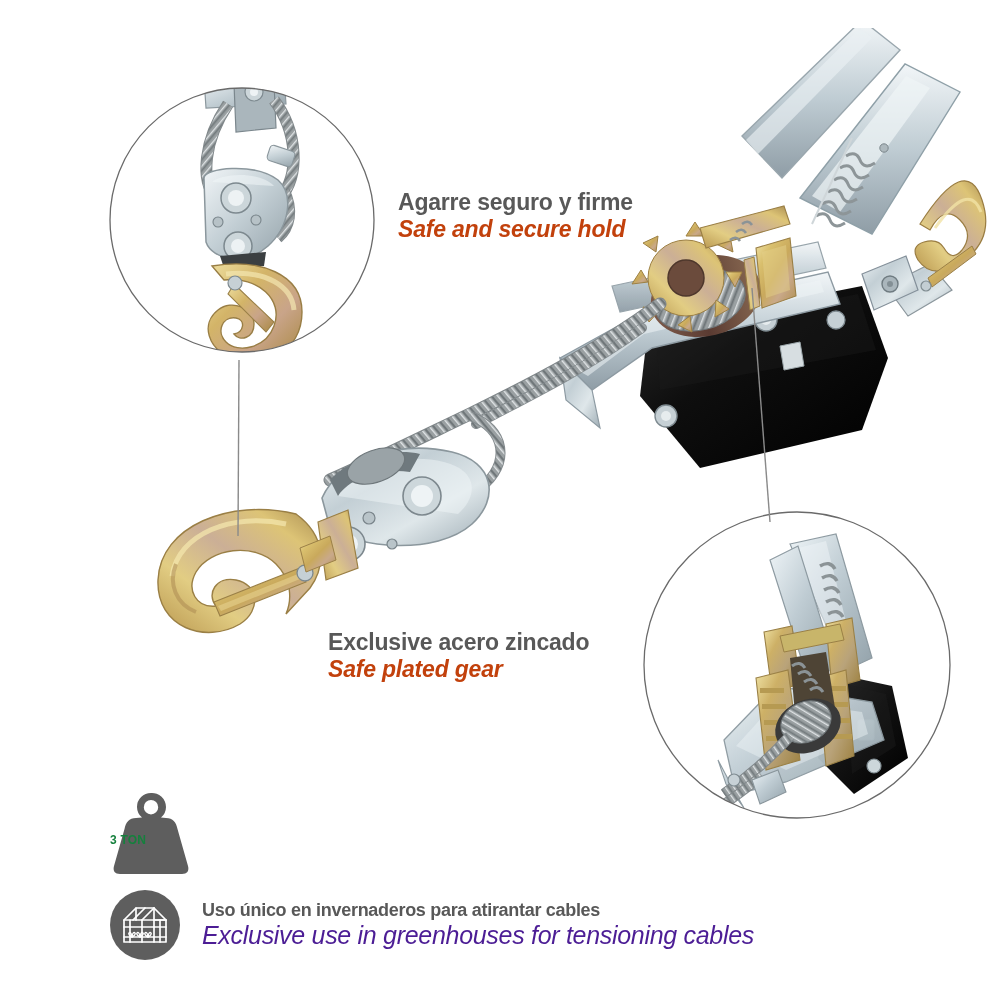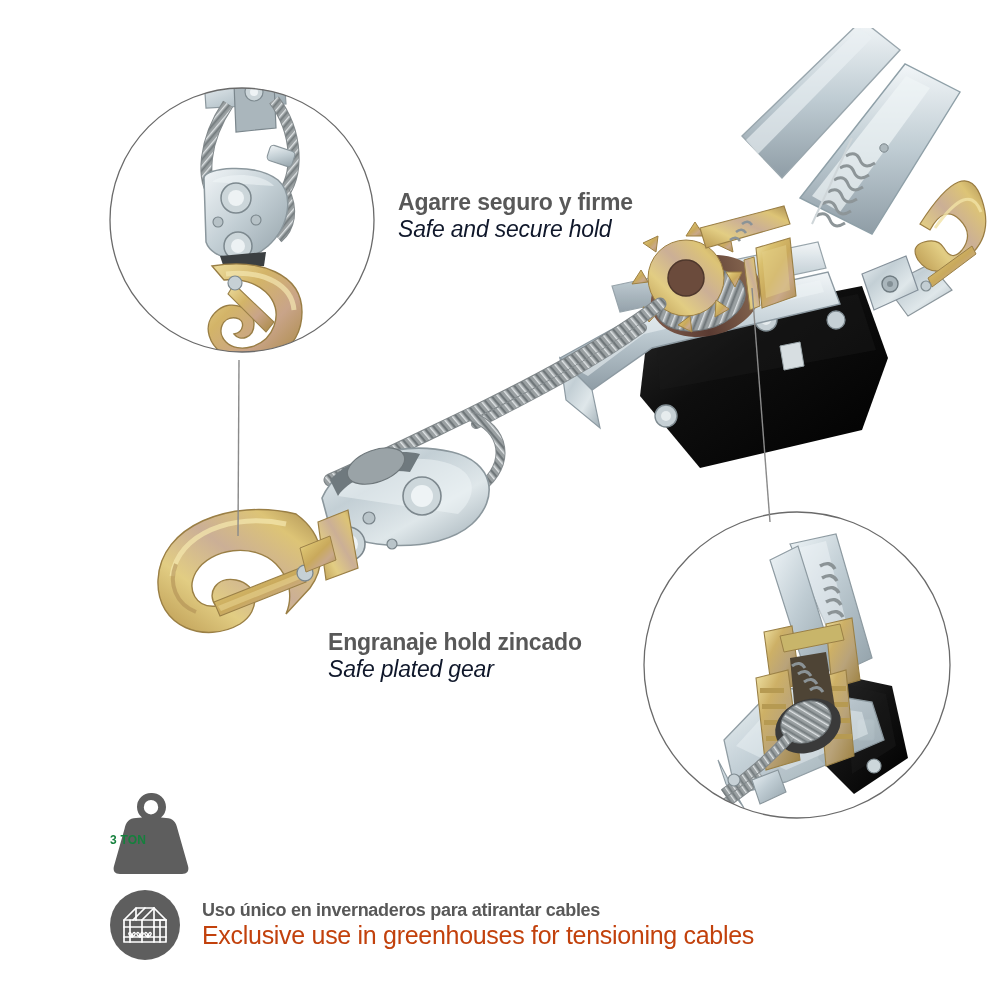--- a/index.html
+++ b/index.html
@@ -19,22 +19,22 @@
     font-size:23px;
     font-weight:bold;
     color:#585858;
     letter-spacing:-0.2px;
     line-height:1.12;
     white-space:nowrap;
   }
   .callout .sub{
     font-size:23px;
     font-style:italic;
-    font-weight:400;
-    color:#0f172a;
+    font-weight:700;
+    color:#c2410c;
     letter-spacing:-0.2px;
     line-height:1.15;
     white-space:nowrap;
   }
 
   
   #feature-row{
     position:absolute;
     left:110px;top:862px;
     display:flex;align-items:center;gap:22px;
@@ -43,21 +43,21 @@
     width:70px;height:70px;border-radius:50%;
     background:#5e5e5e;
     display:flex;align-items:center;justify-content:center;
     flex:0 0 auto;
   }
   #feature-text .title{
     font-size:18px;font-weight:bold;color:#585858;
     letter-spacing:-0.3px;line-height:1.14;white-space:nowrap;
   }
   #feature-text .sub{
-    font-size:25px;color:#c2410c;
+    font-size:25px;font-style:italic;color:#4c1d95;
     letter-spacing:-0.3px;line-height:1.16;white-space:nowrap;
   }
 
   
   #weight-badge{position:absolute;left:110px;top:762px;width:82px;height:86px;}
   #weight-badge .wlabel{
     position:absolute;left:0;right:0;top:43px;
     text-align:left;
     font-size:12px;font-weight:bold;color:#15803d;
     letter-spacing:0.2px;
@@ -458,21 +458,21 @@
   <svg class="abs" style="left:740px;top:258px;" width="40" height="240" viewBox="0 0 40 240">
     <path d="M12 2 L30 236" stroke="#8a8a8a" stroke-width="1.4" fill="none"></path>
   </svg>
 
   <div class="callout" style="left:398px;top:162px;">
     <div class="title">Agarre seguro y firme</div>
     <div class="sub">Safe and secure hold</div>
   </div>
 
   <div class="callout" style="left:328px;top:602px;">
-    <div class="title">Engranaje hold zincado</div>
+    <div class="title">Exclusive acero zincado</div>
     <div class="sub">Safe plated gear</div>
   </div>
 
   <div id="weight-badge">
     <svg width="82" height="86" viewBox="0 0 82 86">
       <path d="M41 3 a14 14 0 0 0 -14 14 a14 14 0 0 0 5 10.6 L26 28
                C 19 28 16 32 14.5 39 L4 76 C 2.6 81 5 84 10 84 L72 84
                C 77 84 79.4 81 78 76 L67.5 39 C 66 32 63 28 56 28 L51 27.6
                A14 14 0 0 0 56 17 A14 14 0 0 0 41 3 Z
                M41 10 a7.2 7.2 0 1 1 0 14.4 a7.2 7.2 0 0 1 0 -14.4 Z" fill="#5e5e5e"></path>

